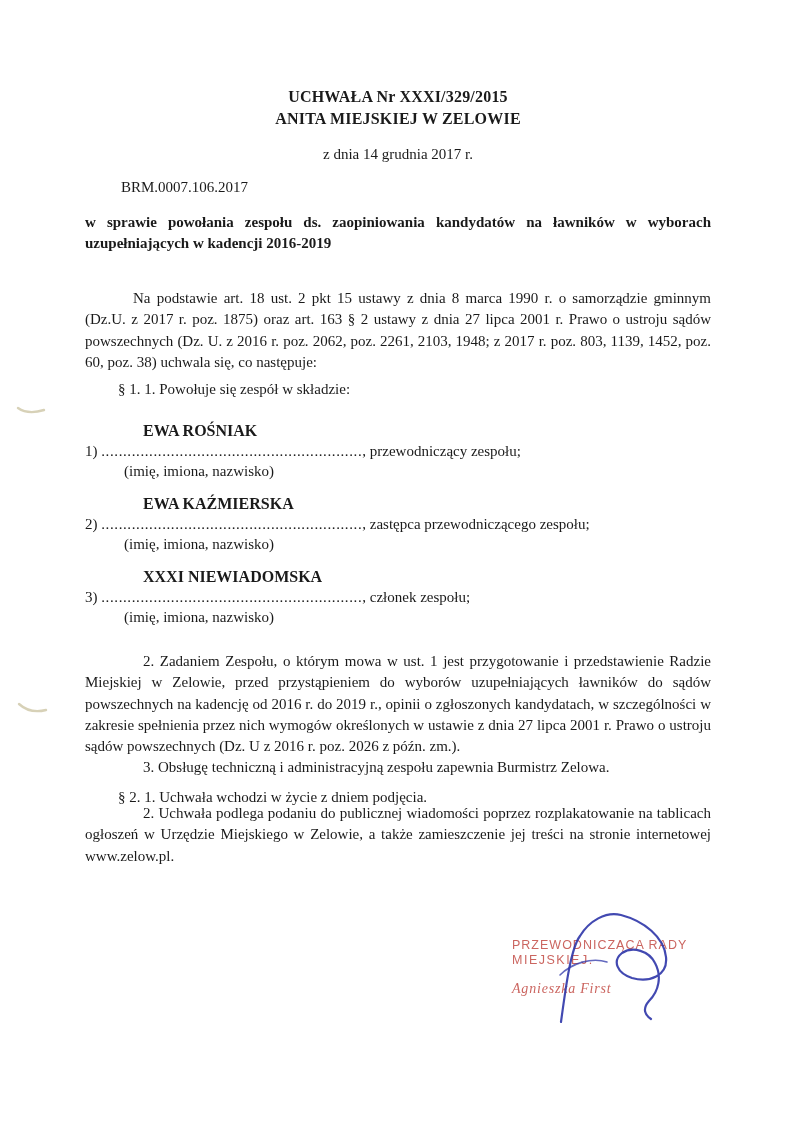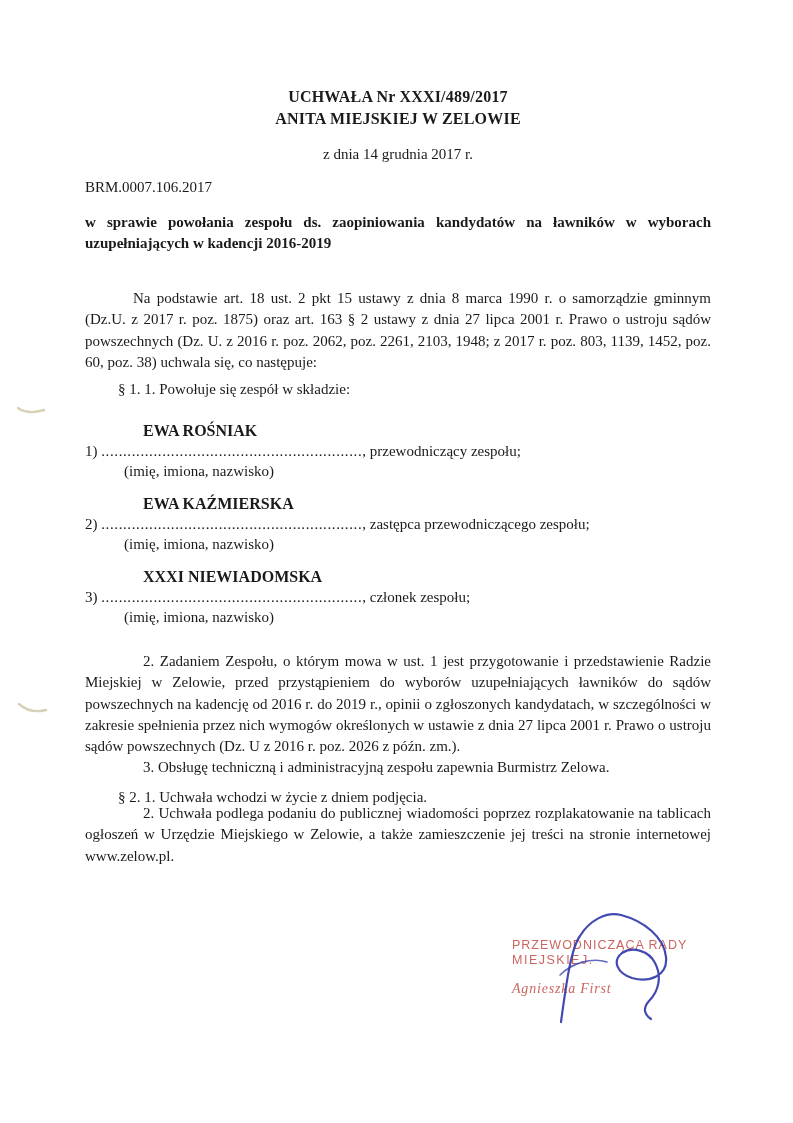--- a/index.html
+++ b/index.html
@@ -34,27 +34,27 @@
   .stamp-name{
     font-family:"Liberation Serif","DejaVu Serif",serif;
     font-style:italic;font-size:14px;margin-top:13px;letter-spacing:.8px;color:#c4504a;
   }
   svg{display:block;}
 </style>
 </head>
 <body>
 
 <div class="abs col center" style="top:86px;">
-  <div class="doc-title">UCHWAŁA Nr XXXI/489/2017</div>
+  <div class="doc-title">UCHWAŁA Nr XXXI/329/2015</div>
   <div class="doc-title">ANITA MIEJSKIEJ W ZELOWIE</div>
 </div>
 
 <div class="abs col center date-line" style="top:146px;">z dnia 14 grudnia 2017 r.</div>
 
-<div class="abs col ref" style="top:179px;">BRM.0007.106.2017</div>
+<div class="abs col ref" style="top:179px;margin-left:36px;">BRM.0007.106.2017</div>
 
 <div class="abs col subject" style="top:212px;">w sprawie powołania zespołu ds. zaopiniowania kandydatów na ławników w wyborach uzupełniających w kadencji 2016-2019</div>
 
 <div class="abs col body-par indent48" style="top:288px;">Na podstawie art. 18 ust. 2 pkt 15 ustawy z dnia 8 marca 1990 r. o samorządzie gminnym (Dz.U. z 2017 r. poz. 1875) oraz art. 163 § 2 ustawy z dnia 27 lipca 2001 r. Prawo o ustroju sądów powszechnych (Dz. U. z 2016 r. poz. 2062, poz. 2261, 2103, 1948; z 2017 r. poz. 803, 1139, 1452, poz. 60, poz. 38) uchwala się, co następuje:</div>
 
 <div class="abs col s-heading" style="top:381px;">§ 1. 1. Powołuje się zespół w składzie:</div>
 
 <div class="member" style="top:420px;">
   <div class="member-name">EWA ROŚNIAK</div>
   <div class="member-line"><span>1)</span> <span class="member-dots">............................................................</span><span>, przewodniczący zespołu;</span></div>

